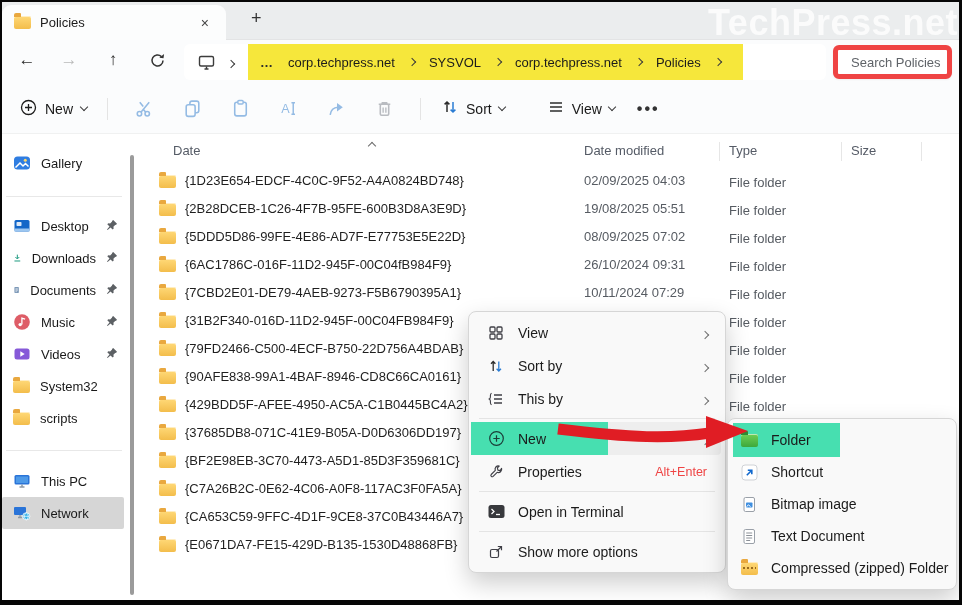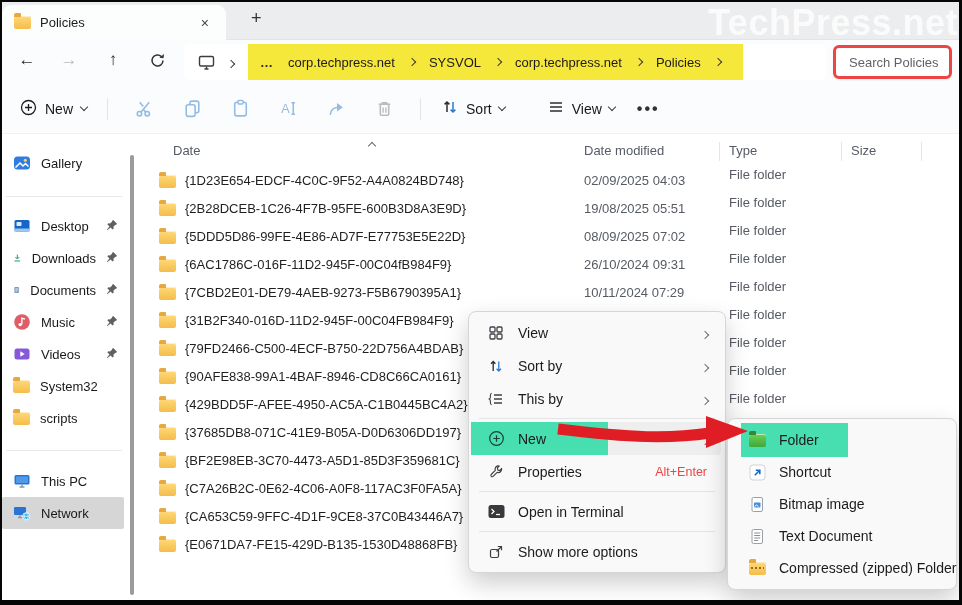--- a/index.html
+++ b/index.html
@@ -21,21 +21,21 @@
   .navbtn{position:absolute;top:10px;width:26px;text-align:center;font-size:17px;color:#2d2d2d;}
   .nb-back{left:12px;} .nb-fwd{left:54px;color:#b9b9b9;} .nb-up{left:98px;} .nb-refresh{left:142px;top:12px;}
   .addressbar{position:absolute;left:182px;top:4px;width:642px;height:36px;background:#fff;border-radius:6px;
        display:flex;align-items:center;overflow:hidden;}
   .addr-monitor{margin-left:13px;display:flex;}
   .crumb-hl{margin-left:14px;height:38px;background:var(--breadcrumb_highlight,#f6e73b);
        display:flex;align-items:center;gap:14px;padding:0 22px 0 12px;font-size:13px;color:#1b1b1b;}
   .cv{display:inline-block;width:6px;height:6px;border-right:1.4px solid #3a3a3a;border-bottom:1.4px solid #3a3a3a;}
   .cv-r{transform:rotate(-45deg);} .cv-d{transform:rotate(45deg);margin-top:-3px;} .cv-u{transform:rotate(-135deg);margin-top:4px;}
   .dots{letter-spacing:1px;font-weight:bold;color:#2d2d2d;}
-  .searchbox{position:absolute;left:831px;top:5px;width:119px;height:34px;background:#fff;border:3px solid #ef4444;
+  .searchbox{position:absolute;left:831px;top:5px;width:119px;height:34px;background:#fff;border:5px solid #ef4444;
        border-radius:6px;color:#5f6368;font-size:13px;display:flex;align-items:center;padding-left:13px;
        box-shadow:0 1px 2px rgba(0,0,0,.05);}
 
   
   .toolbar{height:50px;background:#fbfcfd;display:flex;align-items:center;border-bottom:1px solid #f0f1f1;}
   .tb-new{margin-left:10px;display:flex;align-items:center;gap:8px;font-size:14px;color:#191919;padding:6px 8px;border-radius:5px;}
   .tb-sep{width:1px;height:22px;background:#e4e4e4;margin:0 12px;}
   .tb-ico{width:48px;display:flex;justify-content:center;align-items:center;}
   .tb-group{display:flex;align-items:center;gap:7px;font-size:14px;color:#191919;padding:6px 8px;border-radius:5px;}
   .tb-more{margin-left:14px;font-size:16px;letter-spacing:2px;color:#333;font-weight:bold;}
@@ -55,21 +55,21 @@
   .colname{position:absolute;left:37px;top:8px;} .coldate{position:absolute;left:448px;top:8px;}
   .coltype{position:absolute;left:593px;top:8px;} .colsize{position:absolute;left:715px;top:8px;}
   .colsep{position:absolute;top:7px;width:1px;height:19px;background:#e6e6e6;}
   .sortcaret{position:absolute;left:233px;top:2px;}
   .sortcaret .cv{border-color:#6b6b6b;}
   .rows{position:absolute;top:32px;left:0;right:0;}
   .row{height:28px;position:relative;}
   .row .ficon{position:absolute;left:23px;top:8px;}
   .fname{position:absolute;left:49px;top:6px;font-size:13px;color:#1f1f1f;white-space:nowrap;}
   .fdate{position:absolute;left:448px;top:6px;font-size:13px;color:#565b62;white-space:nowrap;}
-  .ftype{position:absolute;left:593px;top:0;font-size:13px;color:#565b62;white-space:nowrap;}
+  .ftype{position:absolute;left:593px;top:8px;font-size:13px;color:#565b62;white-space:nowrap;}
 
   
   .ficon{width:17px;height:13px;position:relative;background:linear-gradient(180deg,#ffd978,#f3bd4b);
        border-radius:2px;box-shadow:inset 0 1px 0 rgba(255,255,255,.55);flex:none;display:inline-block;}
   .ficon::before{content:'';position:absolute;top:-3px;left:0;width:7px;height:4px;background:#e9a83f;border-radius:2px 1px 0 0;}
   .ficon.green{background:linear-gradient(180deg,#6fd055,#3da83c);} .ficon.green::before{background:#2f8c33;}
   .ficon.zip::after{content:'';position:absolute;left:2px;right:2px;top:5px;height:2px;
        background:repeating-linear-gradient(90deg,#9a6b1f 0 2px,rgba(0,0,0,0) 2px 4px);}
 
   
@@ -81,21 +81,21 @@
   .mi .mchev{margin-left:auto;margin-right:13px;position:relative;z-index:1;}
   .mi .mchev .cv{border-color:#6f6f6f;}
   .mi .mshortcut{margin-left:auto;margin-right:14px;font-size:12.5px;color:#ef4444;position:relative;z-index:1;}
   .mi-new{background:#eeeeee;}
   .mi-new::before{content:'';position:absolute;left:-2px;top:0;bottom:0;width:137px;background:var(--menu_highlight,#47dfb0);}
   .msep{height:1px;background:#e4e4e4;margin:3px 10px;}
 
   
   .smenu{position:absolute;left:725px;top:416px;width:230px;background:#f9f9f9;border:1px solid #d6d6d6;
        border-radius:8px;box-shadow:0 10px 24px rgba(0,0,0,.2);padding:5px 0;z-index:50;}
-  .smi{height:32px;margin:0 8px;border-radius:4px;display:flex;align-items:center;position:relative;font-size:14px;color:#1b1b1b;}
+  .smi{height:32px;margin:0 0;border-radius:4px;display:flex;align-items:center;position:relative;font-size:14px;color:#1b1b1b;}
   .smi .mico{width:18px;margin-left:12px;display:flex;justify-content:center;flex:none;position:relative;z-index:1;}
   .smi .mlabel{margin-left:13px;position:relative;z-index:1;white-space:nowrap;}
   .smi-folder::before{content:'';position:absolute;left:5px;top:-1px;bottom:-1px;width:107px;background:var(--menu_highlight,#47dfb0);}
 
   .arrowsvg{position:absolute;left:0;top:0;z-index:60;pointer-events:none;}
 </style>
 </head>
 <body>
 
 <div class="screen">

